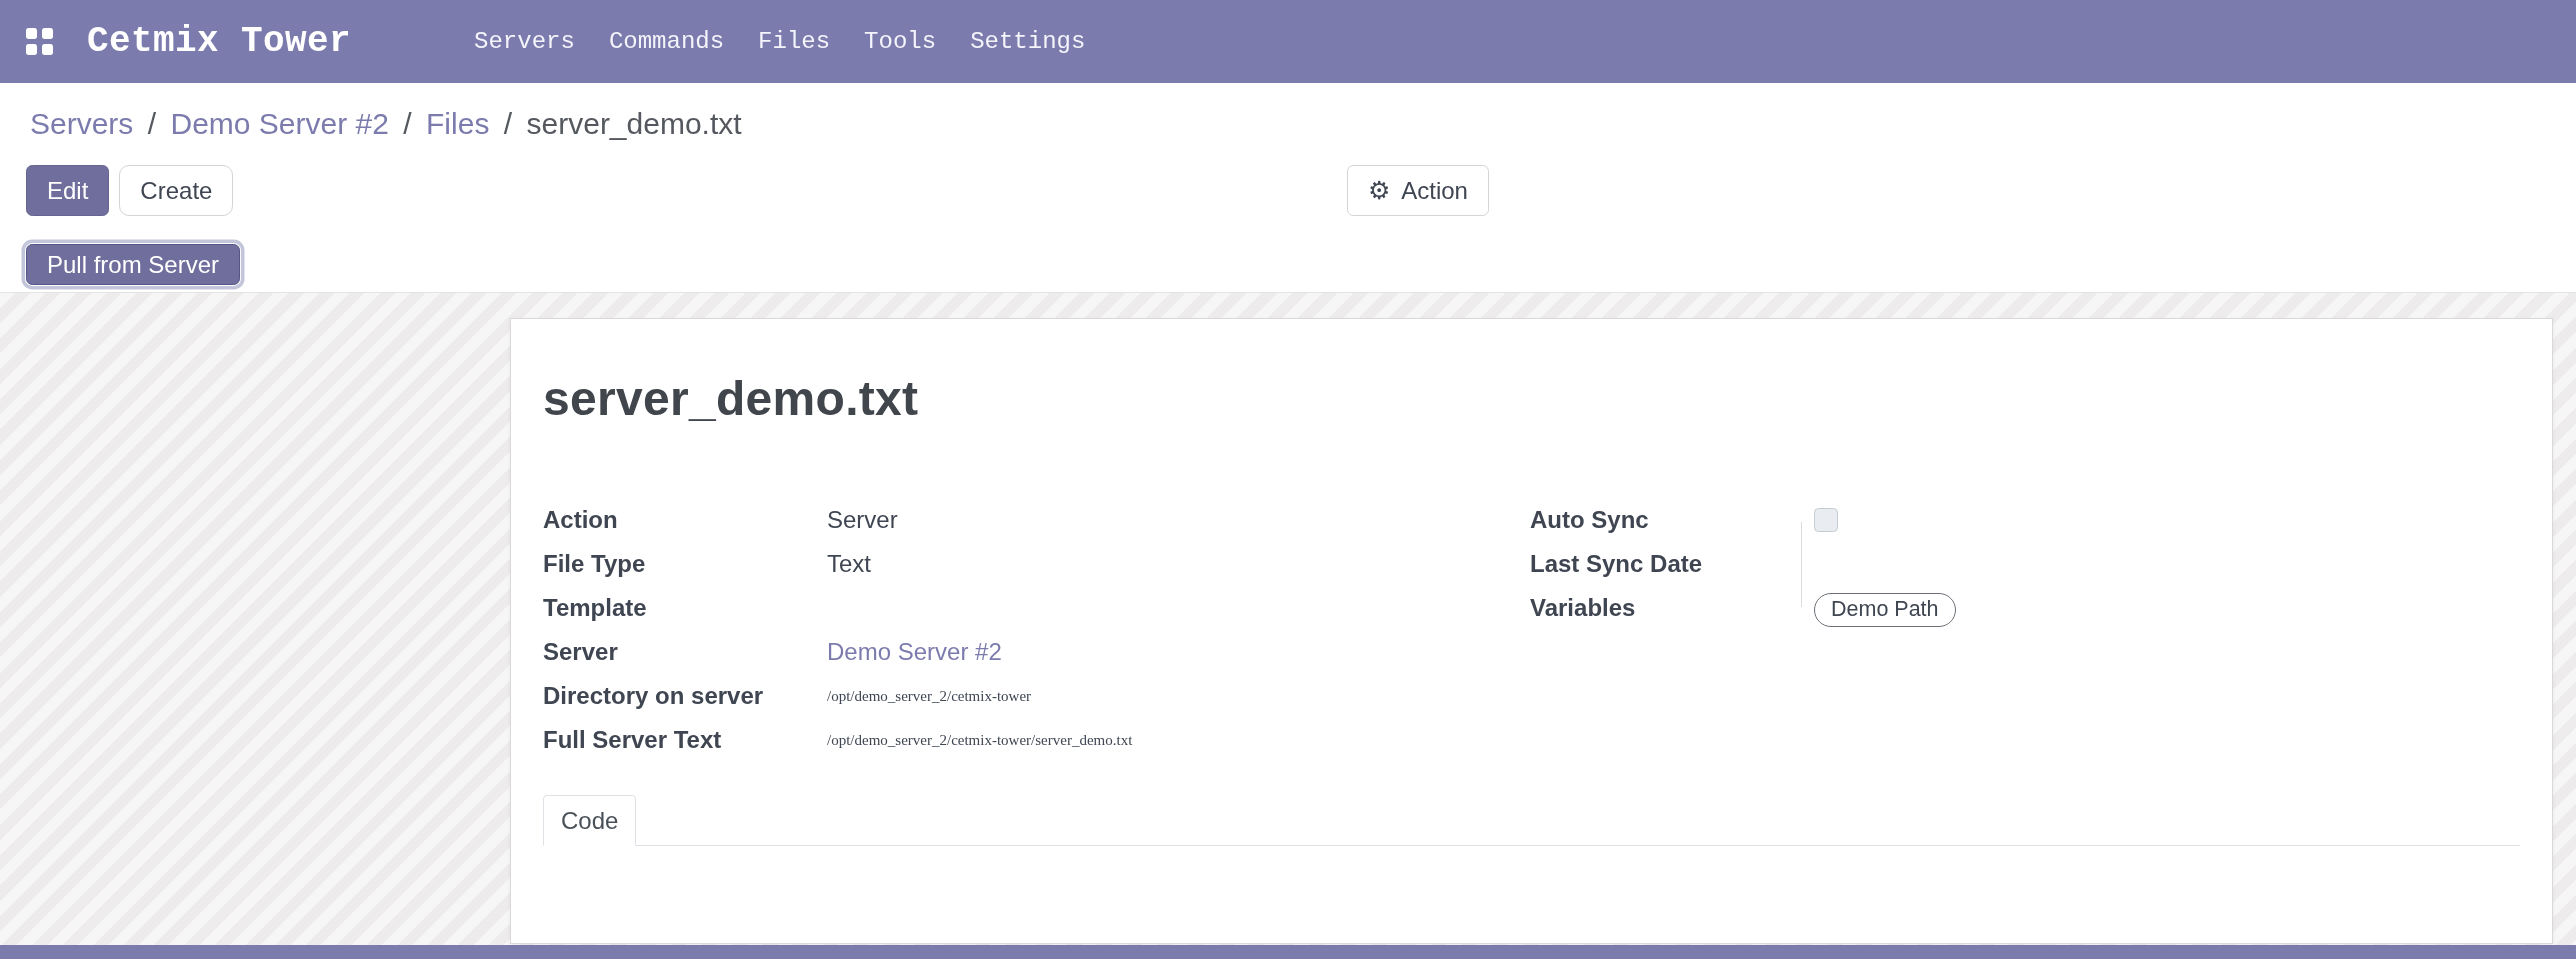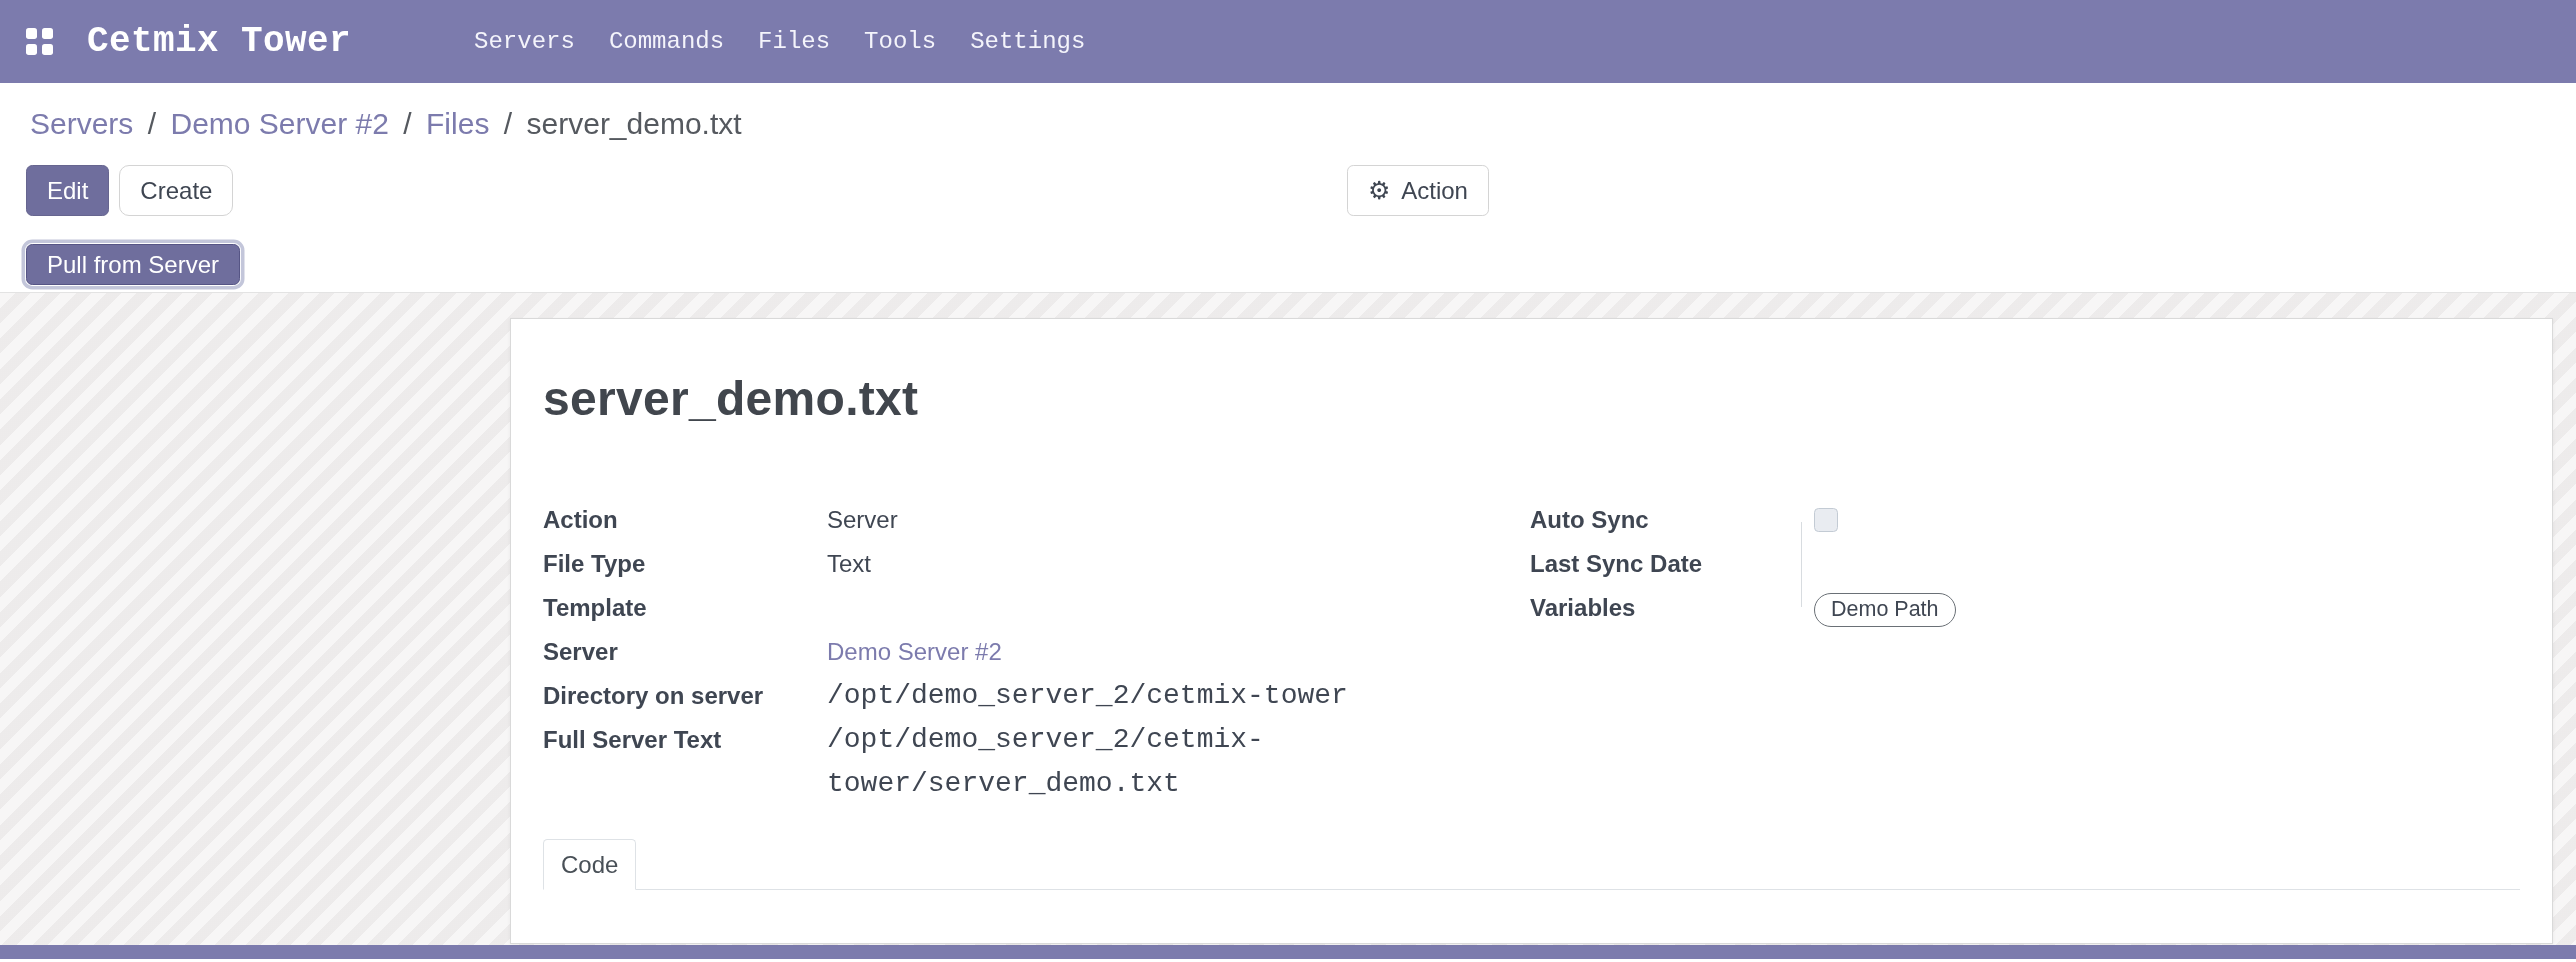--- a/index.html
+++ b/index.html
@@ -87,21 +87,21 @@
   .fields { display: flex; }
   .col-left { width: 987px; flex-shrink: 0; }
   .col-right { flex: 1; position: relative; }
   .frow { display: flex; min-height: 44px; align-items: flex-start; }
   .flabel {
     width: 284px; flex-shrink: 0;
     font-weight: 700; font-size: 24px; line-height: 44px; color: #3f4652;
   }
   .fvalue { font-size: 24px; line-height: 44px; color: #3f4652; }
   .fvalue.link { color: #7c7bad; cursor: pointer; }
-  .fvalue.mono { font-family: Liberation Mono, monospace; font-size: 28px; }
+  .fvalue.mono { font-family: Liberation Serif, serif; font-size: 15px; }
 
   .checkbox {
     width: 24px; height: 24px; margin-top: 10px;
     background: #e9ecf1; border: 0.9px solid #c3cbd4; border-radius: 4.5px;
     cursor: pointer;
   }
   .tag-pill {
     display: inline-block; margin-top: 5.4px;
     border: 1.8px solid #6a7076; border-radius: 897px;
     padding: 0 16px; height: 34px; line-height: 30.5px;

